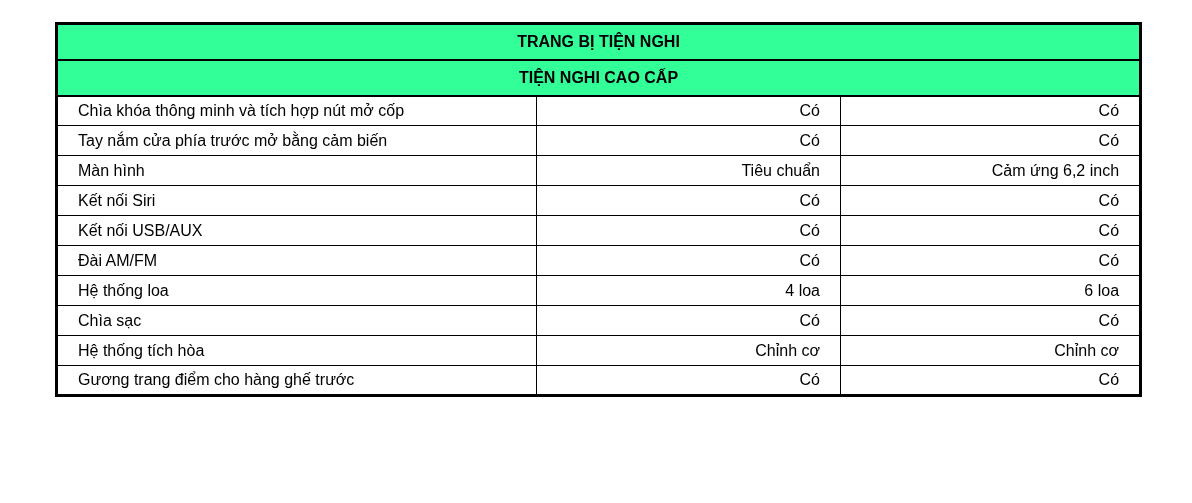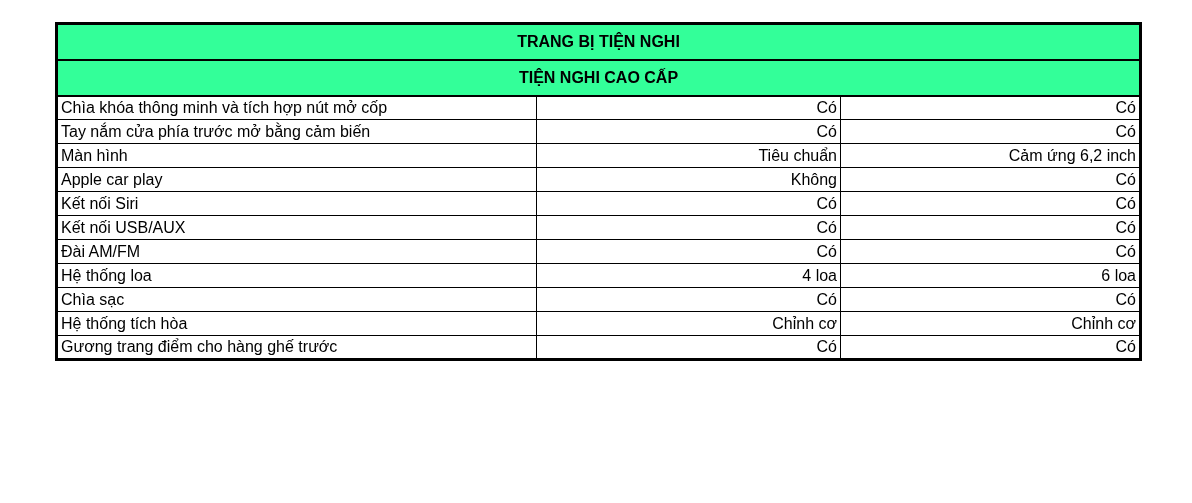--- a/index.html
+++ b/index.html
@@ -21,28 +21,28 @@
     left: 55px;
     top: 22px;
     width: 1084px;
     border-collapse: collapse;
     table-layout: fixed;
     border: 3px solid #000000;
   }
   table.spec td {
     border: 1px solid #000000;
     font-size: 16px;
-    padding: 0 3px;
+    padding: 0 20px;
     vertical-align: middle;
     white-space: nowrap;
     overflow: hidden;
     margin-left: 40px;
   }
   tr.data-row {
-    height: 24px;
+    height: 30px;
   }
   tr.section-row {
     height: 36px;
   }
   tr.section-row td {
     background: var(--header-green, #33ff99);
     font-weight: bold;
     text-align: center;
     font-size: 16px;
     border-top: 2px solid #000000;
@@ -83,25 +83,20 @@
         <td class="val">Có</td>
         <td class="val">Có</td>
       </tr>
 
       <tr class="data-row">
         <td class="feature">Màn hình</td>
         <td class="val">Tiêu chuẩn</td>
         <td class="val">Cảm ứng 6,2 inch</td>
       </tr>
       <tr class="data-row">
-        <td class="feature">Apple car play</td>
-        <td class="val">Không</td>
-        <td class="val">Có</td>
-      </tr>
-      <tr class="data-row">
         <td class="feature">Kết nối Siri</td>
         <td class="val">Có</td>
         <td class="val">Có</td>
       </tr>
       <tr class="data-row">
         <td class="feature">Kết nối USB/AUX</td>
         <td class="val">Có</td>
         <td class="val">Có</td>
       </tr>
       <tr class="data-row">

